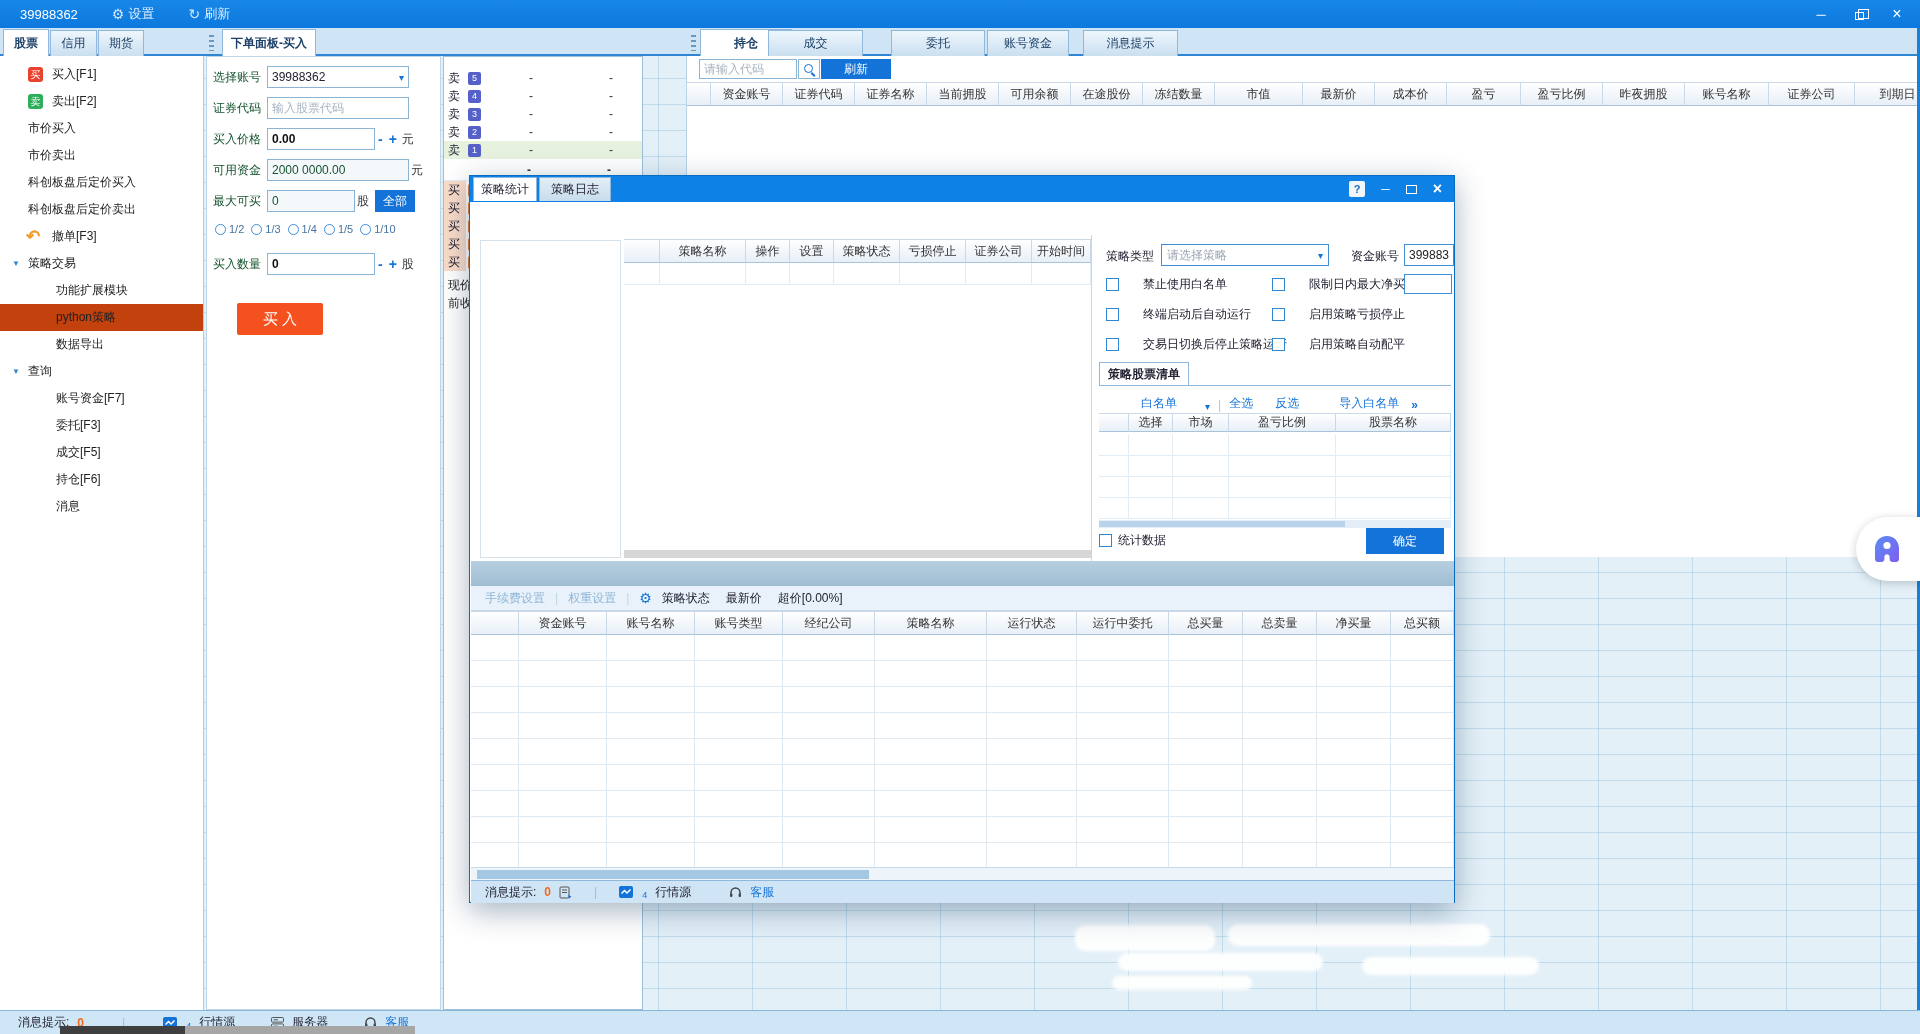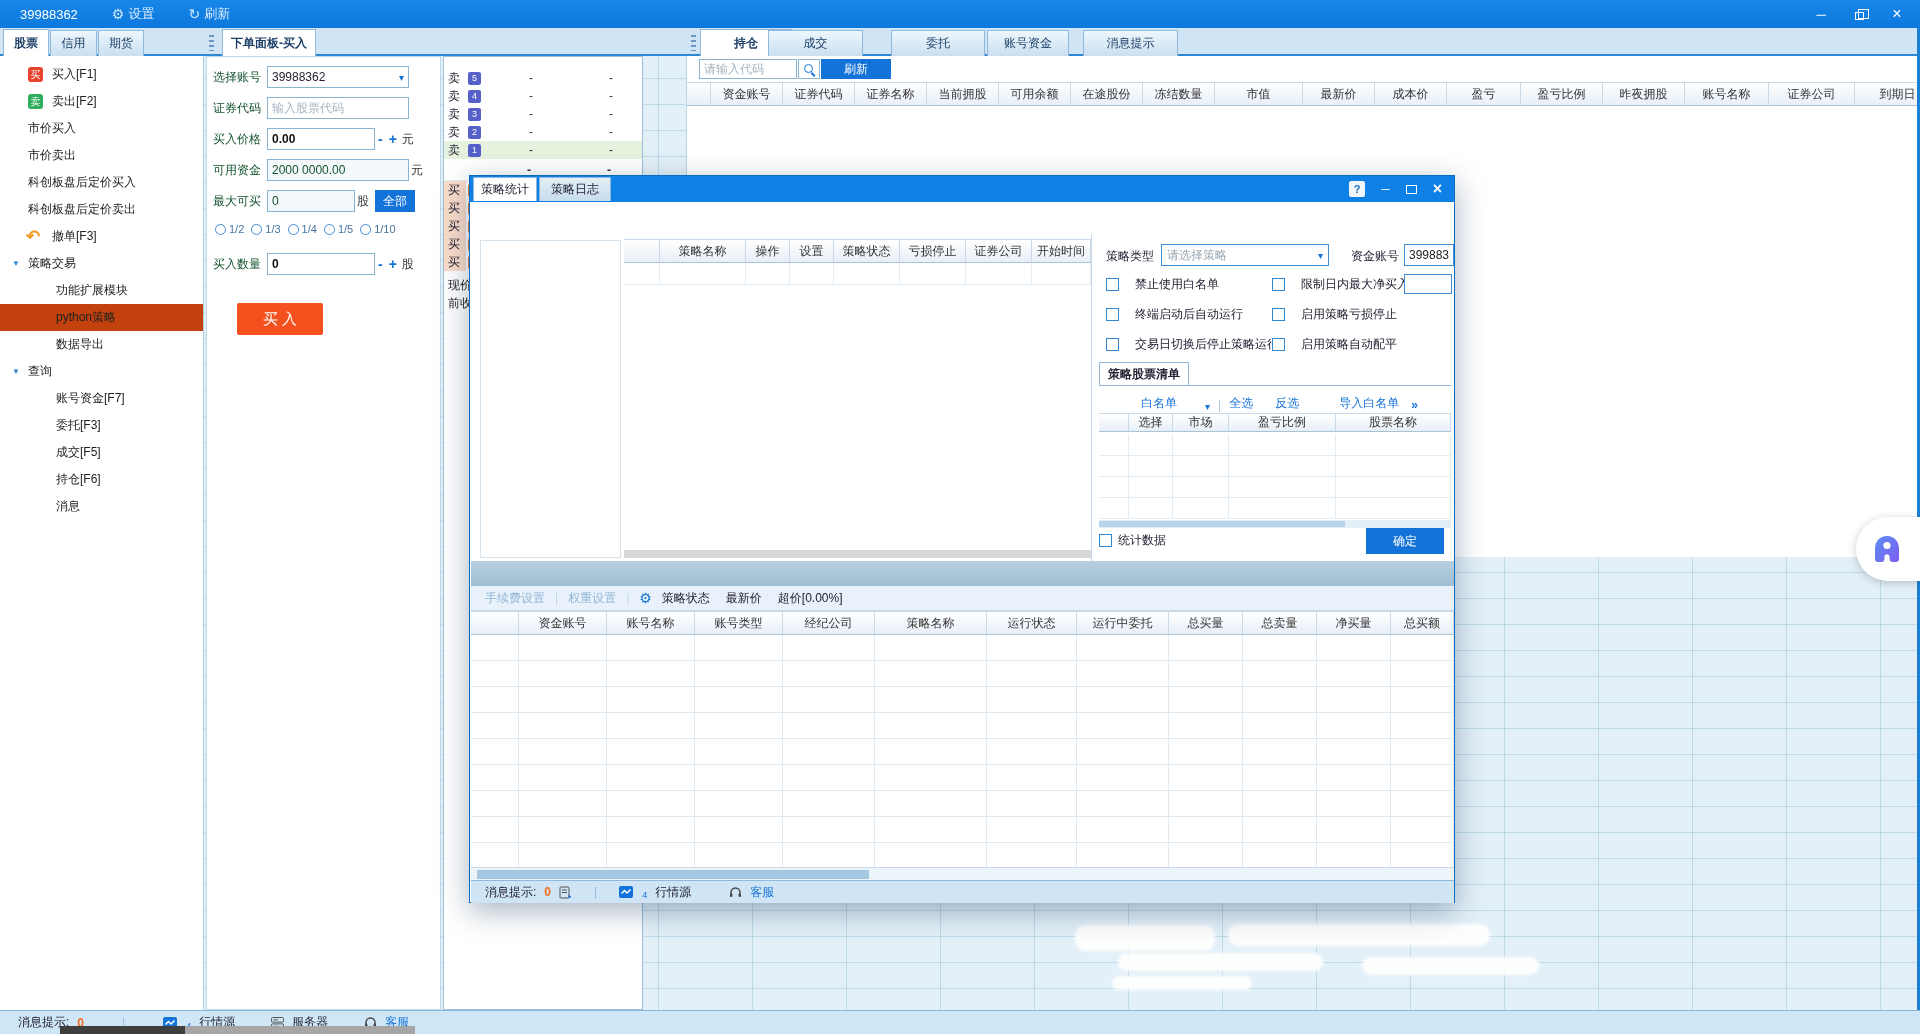--- a/index.html
+++ b/index.html
@@ -98,21 +98,21 @@
 .left-panel{position:absolute;left:10px;top:64px;width:141px;height:318px;border:1px solid #d5e2ec;background:#fff}
 .utable{position:absolute;left:154px;top:63px;width:467px;height:24px;display:flex}
 .utable-row{position:absolute;left:154px;top:87px;width:467px;height:22px;display:flex}
 .ur{border-right:1px solid #e2ecf4;border-bottom:1px solid #e2ecf4;flex:none;height:22px}
 .grey-scroll{position:absolute;left:154px;top:374px;width:467px;height:8px;background:#c9c9c9;opacity:.75}
 .vsep{position:absolute;left:621px;top:59px;width:1px;height:326px;background:#c8d8e8}
 .dlabel{color:#223}
 .rp-combo{position:absolute;left:691px;top:68px;width:168px;height:22px;border:1px solid #3f8ed6;display:flex;align-items:center;justify-content:space-between;padding:0 5px;background:#fff}
 .ph{color:#9aa6b2}
 .rp-acct{position:absolute;left:934px;top:68px;width:50px;height:22px;border-color:#3f8ed6}
-.cbrow{position:absolute;display:flex;align-items:center;gap:16px}
+.cbrow{position:absolute;display:flex;align-items:center;gap:24px}
 .rp-input{position:absolute;left:934px;top:98px;width:48px;height:20px;border-color:#3f8ed6}
 .stocktab{position:absolute;left:629px;top:186px;width:90px;height:24px;background:#fff;border:1px solid #8fb8dc;border-bottom:none;display:flex;align-items:center;justify-content:center;font-weight:bold}
 .stocktab-line{position:absolute;left:629px;top:209px;width:352px;height:1px;background:#8fb8dc}
 .wl-bar{position:absolute;left:629px;top:212px;width:352px;height:24px;display:flex;align-items:flex-end;color:#1473d8}
 .wl-sep{color:#a9c8de;margin:0 8px}
 .stable{position:absolute;left:629px;top:237px;width:352px;display:flex}
 .stable-body{position:absolute;left:629px;top:259px;width:352px;height:84px}
 .srow{display:flex;height:21px}
 .sc{border-right:1px solid #e2ecf4;border-bottom:1px solid #e2ecf4;flex:none;height:21px}
 .sscroll{position:absolute;left:629px;top:344px;width:352px;height:8px;background:#e4eef6}

